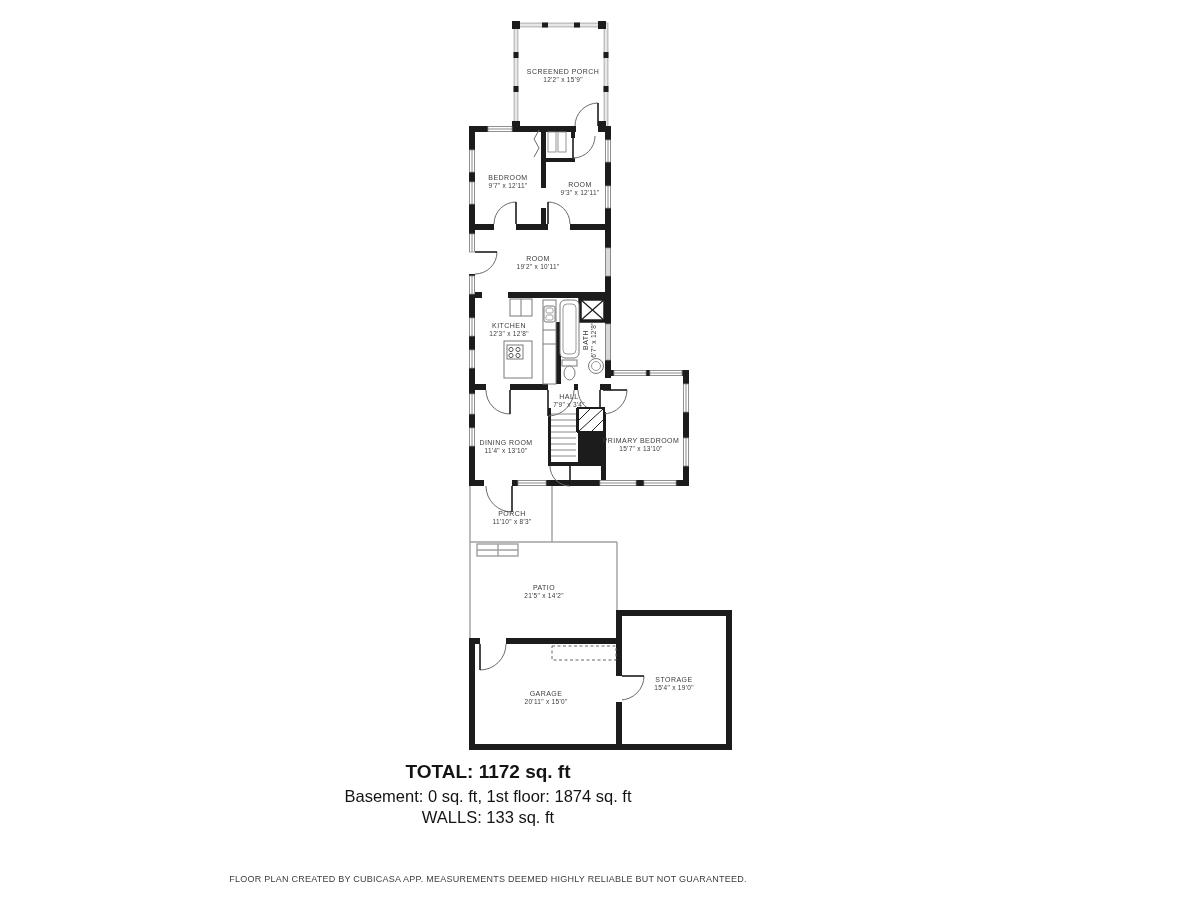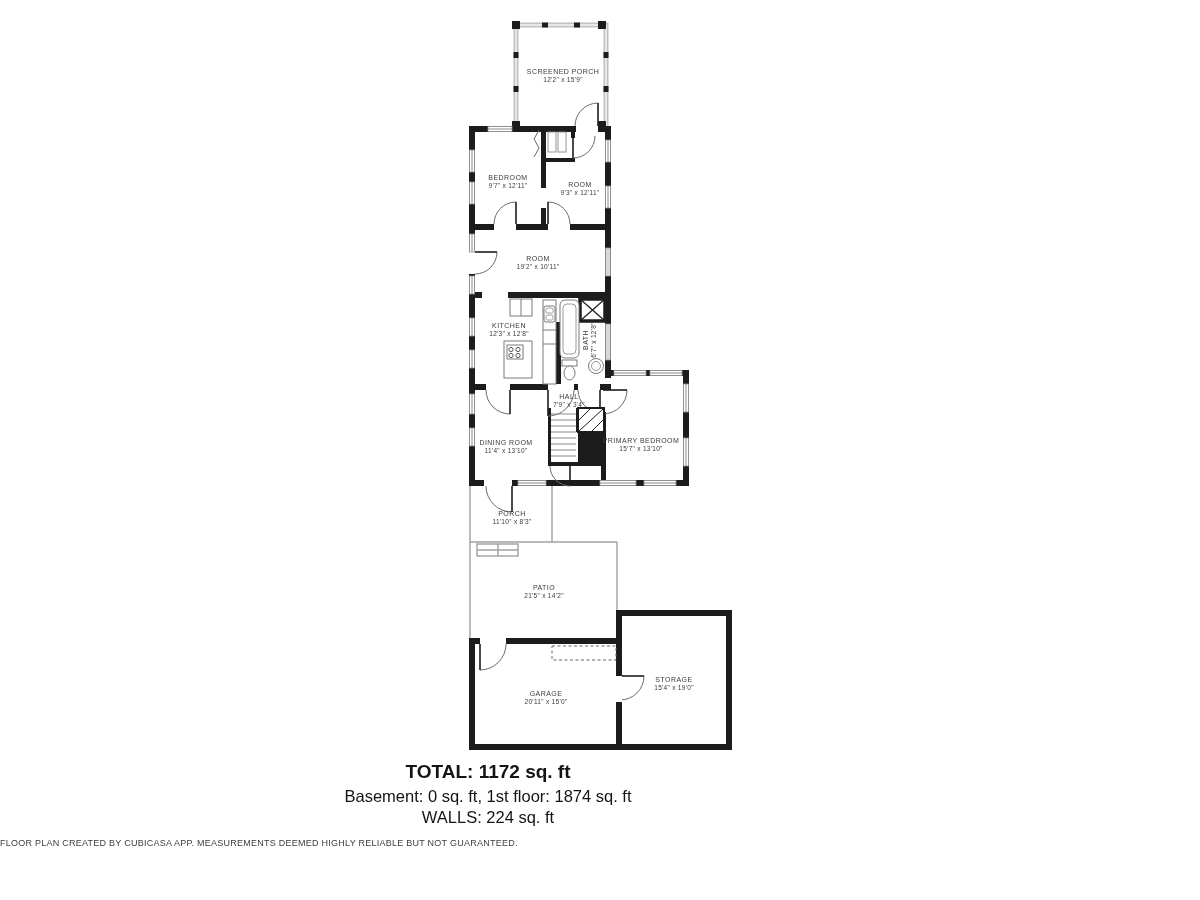--- a/index.html
+++ b/index.html
@@ -12,21 +12,21 @@
     position:absolute;transform:translate(-50%,-50%);
     text-align:center;color:#3a3a3a;white-space:nowrap;pointer-events:none;
   }
   .room-label.rotated{transform:translate(-50%,-50%) rotate(-90deg);}
   .room-name{display:block;font-size:7px;letter-spacing:.45px;}
   .room-dims{display:block;font-size:6.5px;letter-spacing:.3px;margin-top:1px;}
   .summary{position:absolute;left:0;right:0;top:761px;text-align:center;color:#141414;}
   .summary-total{font-size:19px;font-weight:bold;margin-bottom:3px;}
   .summary-line{font-size:16.5px;line-height:1.28;}
   .footer-note{
-    position:absolute;left:0;right:0;top:838px;text-align:left;
+    position:absolute;left:0;right:0;top:874px;text-align:center;
     font-size:9px;color:#3d3d3d;letter-spacing:.25px;
   }
 </style>
 </head>
 <body>
 
 <div class="canvas">
 
   <svg class="plan-svg" width="1200" height="900" viewBox="0 0 1200 900">
 
@@ -303,18 +303,18 @@
     <span class="room-dims">20'11" x 15'0"</span>
   </div>
   <div class="room-label" style="left:674px;top:683px;">
     <span class="room-name">STORAGE</span>
     <span class="room-dims">15'4" x 19'0"</span>
   </div>
 
   <div class="summary">
     <div class="summary-total">TOTAL: 1172 sq. ft</div>
     <div class="summary-line">Basement: 0 sq. ft, 1st floor: 1874 sq. ft</div>
-    <div class="summary-line">WALLS: 224 sq. ft</div>
+    <div class="summary-line">WALLS: 133 sq. ft</div>
   </div>
 
   <div class="footer-note">FLOOR PLAN CREATED BY CUBICASA APP. MEASUREMENTS DEEMED HIGHLY RELIABLE BUT NOT GUARANTEED.</div>
 
 </div>
 
 </body></html>

